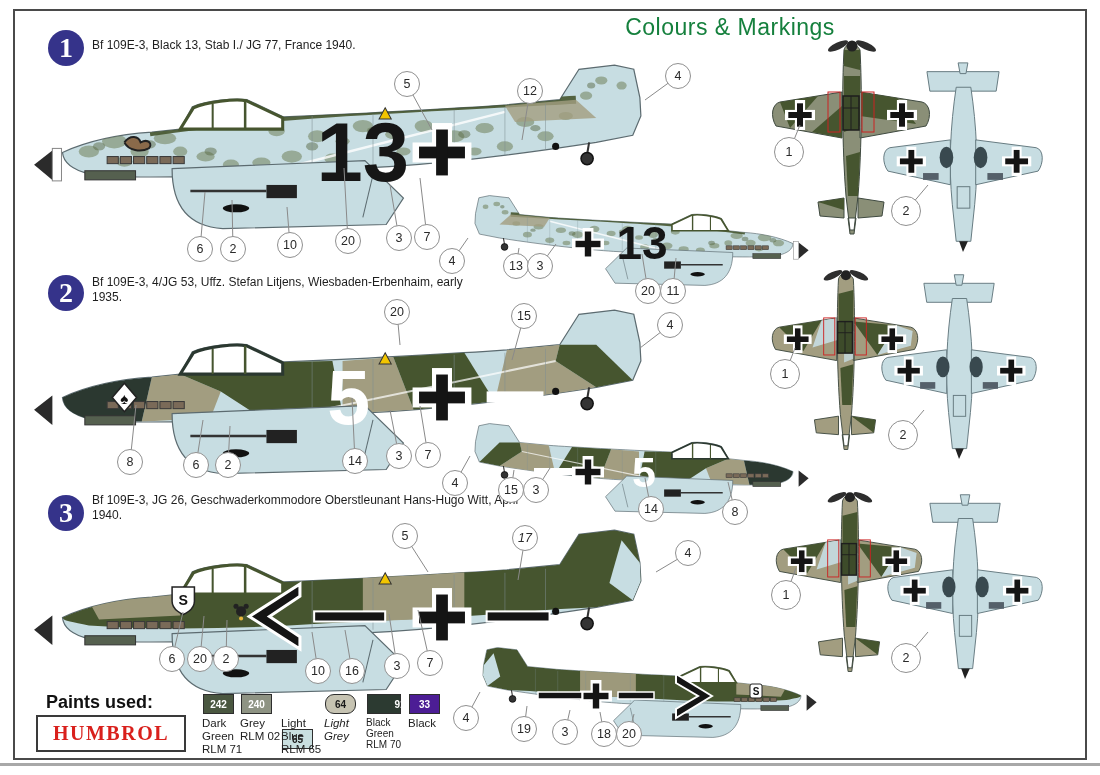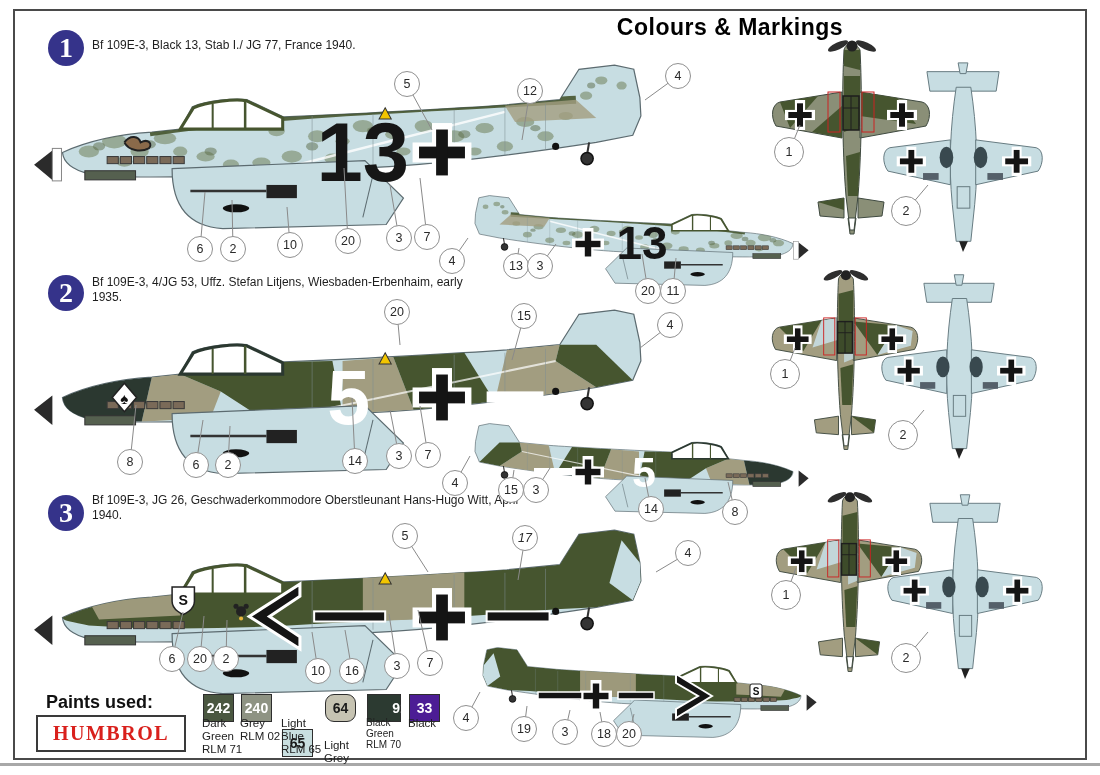--- a/index.html
+++ b/index.html
@@ -1,34 +1,34 @@
 <!DOCTYPE html>
 <html><head>
 <meta charset="utf-8">
 <style>
   html,body{margin:0;padding:0;background:#fff;}
   #page{position:relative;width:1100px;height:775px;background:#ffffff;overflow:hidden;
         font-family:"Liberation Sans",sans-serif;color:#222;}
   .frame{position:absolute;left:13px;top:9px;width:1070px;height:747px;border:2px solid #4a4a4a;}
   .title{position:absolute;left:600px;top:14px;width:260px;text-align:center;
-         font-size:23px;font-weight:bold;color:#000000;letter-spacing:.5px;}
+         font-size:23px;font-weight:normal;color:#15803d;letter-spacing:.5px;}
   .badge{position:absolute;width:36px;height:36px;border-radius:50%;background:#35338a;
          color:#fff;display:flex;align-items:center;justify-content:center;
          font-family:"Liberation Serif",serif;font-weight:bold;font-size:28px;}
   .desc{position:absolute;font-size:12px;line-height:1.22;color:#1e1e1e;}
   .callout{position:absolute;background:#fff;border:1px solid #909090;border-radius:50%;
            display:flex;align-items:center;justify-content:center;font-size:12.5px;color:#2a2a2a;
            box-sizing:border-box;}
   .paints-label{position:absolute;left:46px;top:692px;font-size:18px;font-weight:bold;color:#111;}
   .humbrol{position:absolute;left:36px;top:715px;width:146px;height:33px;border:2px solid #3a3a3a;
            display:flex;align-items:center;justify-content:center;background:#fff;}
   .humbrol span{color:#d9201c;font-weight:bold;font-size:20px;letter-spacing:1.5px;
                 font-family:"Liberation Serif",serif;}
-  .chip{position:absolute;width:31px;height:28px;border:1px solid #2e2e2e;box-sizing:border-box;
-        display:flex;align-items:center;justify-content:center;font-size:14px;font-weight:bold;}
+  .chip{position:absolute;width:31px;height:20px;border:1px solid #2e2e2e;box-sizing:border-box;
+        display:flex;align-items:center;justify-content:center;font-size:10px;font-weight:bold;}
   .chip-label{position:absolute;width:46px;font-size:11.5px;line-height:1.12;color:#222;}
   .bottom-strip{position:absolute;left:0;top:763px;width:1100px;height:3px;background:#a8a8a8;}
   .artbox{position:absolute;}
   svg text{font-family:"Liberation Sans",sans-serif;}
   #leaders{position:absolute;left:0;top:0;pointer-events:none;}
 </style>
 </head>
 <body>
 
 <div id="page">
@@ -735,19 +735,19 @@
     <span>HUMBROL</span>
   </div>
   <div id="chips">
       <div class="chip" style="left: 203px; top: 694px; background: rgb(74, 87, 64); color: rgb(255, 255, 255);">242</div>
       <div class="chip-label" style="left: 202px; top: 717px;">Dark Green RLM 71</div>
       <div class="chip" style="left: 241px; top: 694px; background: rgb(142, 147, 131); color: rgb(255, 255, 255);">240</div>
       <div class="chip-label" style="left: 240px; top: 717px;">Grey RLM 02</div>
       <div class="chip" style="left: 282px; top: 694px; background: rgb(201, 223, 224); color: rgb(26, 26, 26); margin-top: 35px;">65</div>
       <div class="chip-label" style="left: 281px; top: 717px;">Light Blue RLM 65</div>
       <div class="chip" style="left: 325px; top: 694px; background: rgb(198, 195, 178); color: rgb(26, 26, 26); border-radius: 9px;">64</div>
-      <div class="chip-label" style="left: 324px; top: 739px;">Light Grey</div>
+      <div class="chip-label" style="left: 324px; top: 717px; font-style: italic;">Light Grey</div>
       <div class="chip" style="left: 367px; top: 694px; background: rgb(44, 58, 49); color: rgb(255, 255, 255); padding-left: 32px;">91</div>
       <div class="chip-label" style="left: 366px; top: 717px; font-size: 10px;">Black Green RLM 70</div>
       <div class="chip" style="left: 409px; top: 694px; background: #4c1d95; color: rgb(255, 255, 255);">33</div>
       <div class="chip-label" style="left: 408px; top: 717px;">Black</div>
     </div>
 </div>
 
 </body></html>

